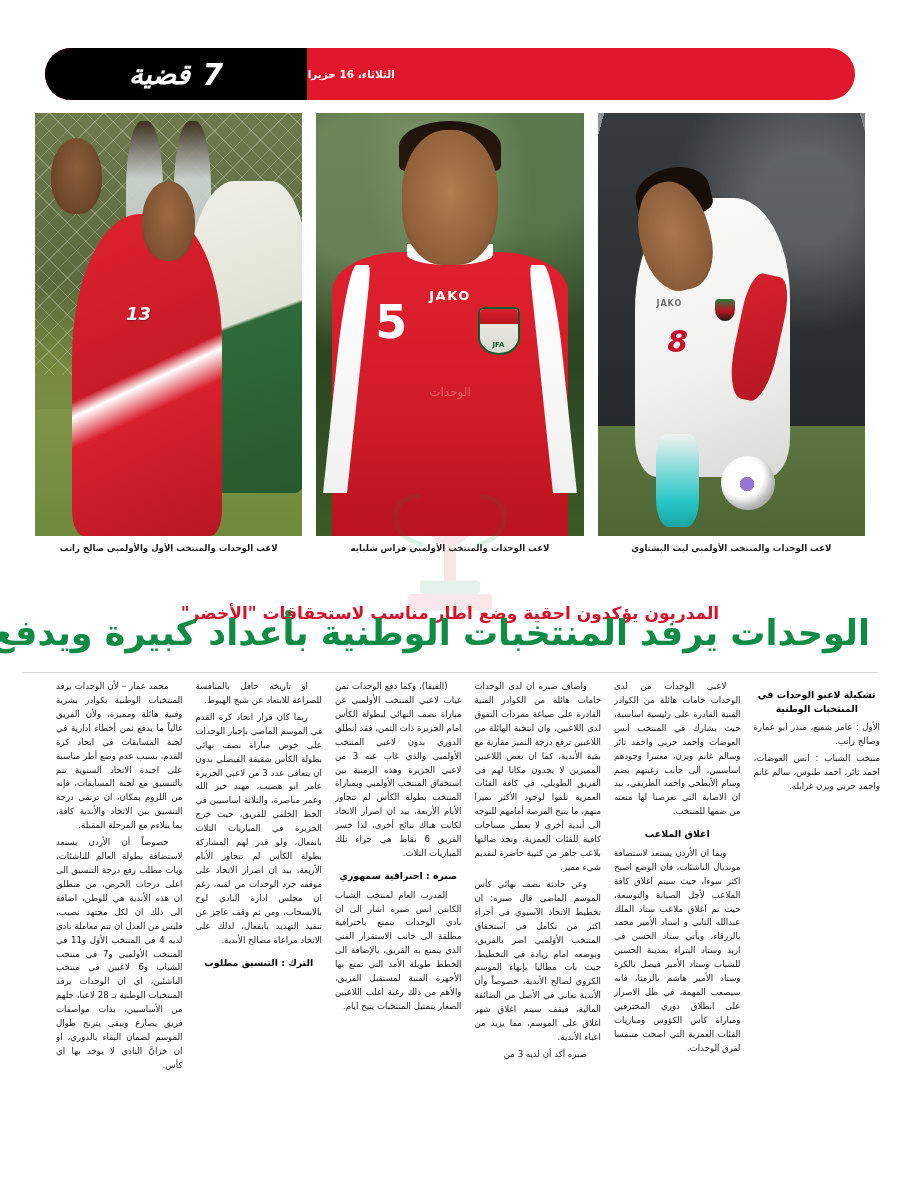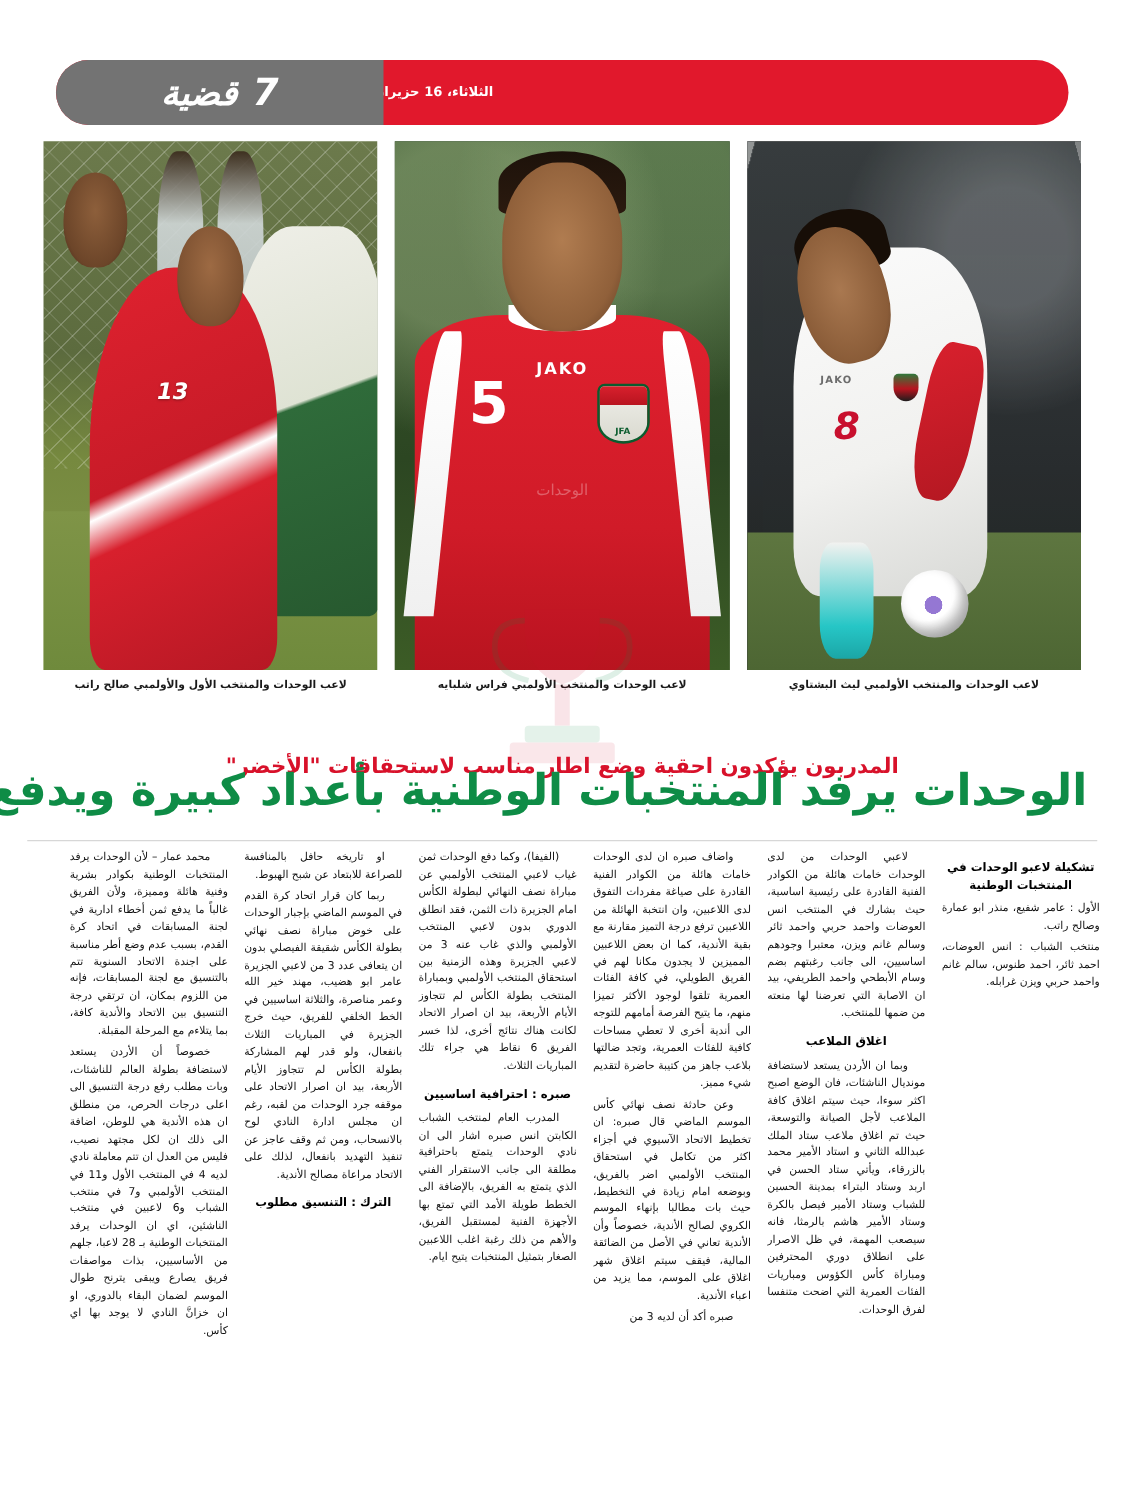--- a/index.html
+++ b/index.html
@@ -56,21 +56,21 @@
     color: #ffffff;
     white-space: nowrap;
     margin-right: 150px;
   }
   .issue-tag {
     position: absolute;
     top: 48px;
     left: 45px;
     width: 262px;
     height: 52px;
-    background: #737373;
+    background: #000000;
     border-radius: 26px 0 0 26px;
     display: flex;
     flex-direction: row-reverse;
     align-items: center;
     justify-content: center;
     gap: 12px;
   }
   .issue-label {
     font-size: 28px;
     font-weight: bold;
@@ -481,21 +481,21 @@
     </div>
 
     <div class="col">
       <p>او تاريخه حافل بالمنافسة للصراعة للابتعاد عن شبح الهبوط.</p>
       <p>ربما كان قرار اتحاد كرة القدم في الموسم الماضي بإجبار الوحدات على خوض مباراة نصف نهائي بطولة الكأس شقيقة الفيصلي بدون ان يتعافى عدد 3 من لاعبي الجزيرة عامر ابو هضيب، مهند خير الله وعمر مناصرة، والثلاثة اساسيين في الخط الخلفي للفريق، حيث خرج الجزيرة في المباريات الثلاث بانفعال، ولو قدر لهم المشاركة بطولة الكأس لم تتجاوز الأيام الأربعة، بيد ان اصرار الاتحاد على موقفه جرد الوحدات من لقبه، رغم ان مجلس ادارة النادي لوح بالانسحاب، ومن ثم وقف عاجز عن تنفيذ التهديد بانفعال، لذلك على الاتحاد مراعاة مصالح الأندية.</p>
       <div class="sub-head">الترك : التنسيق مطلوب</div>
     </div>
 
     <div class="col">
       <p>(الفيفا)، وكما دفع الوحدات ثمن غياب لاعبي المنتخب الأولمبي عن مباراة نصف النهائي لبطولة الكأس امام الجزيرة ذات الثمن، فقد انطلق الدوري بدون لاعبي المنتخب الأولمبي والذي غاب عنه 3 من لاعبي الجزيرة وهذه الزمنية بين استحقاق المنتخب الأولمبي وبمباراة المنتخب بطولة الكأس لم تتجاوز الأيام الأربعة، بيد ان اصرار الاتحاد لكانت هناك نتائج أخرى، لذا خسر الفريق 6 نقاط هي جراء تلك المباريات الثلاث.</p>
-      <div class="sub-head">صبره : احترافية اساسيين</div>
+      <div class="sub-head">صبره : احترافية سمهوري</div>
       <p>المدرب العام لمنتخب الشباب الكابتن انس صبره اشار الى ان نادي الوحدات يتمتع باحترافية مطلقة الى جانب الاستقرار الفني الذي يتمتع به الفريق، بالإضافة الى الخطط طويلة الأمد التي تمتع بها الأجهزة الفنية لمستقبل الفريق، والأهم من ذلك رغبة اغلب اللاعبين الصغار بتمثيل المنتخبات يتيح ايام.</p>
     </div>
 
     <div class="col">
       <p>واضاف صبره ان لدى الوحدات خامات هائلة من الكوادر الفنية القادرة على صياغة مفردات التفوق لدى اللاعبين، وان انتخبة الهائلة من اللاعبين ترفع درجة التميز مقارنة مع بقية الأندية، كما ان بعض اللاعبين المميزين لا يجدون مكانا لهم في الفريق الطويلي، في كافة الفئات العمرية تلقوا لوجود الأكثر تميزا منهم، ما يتيح الفرصة أمامهم للتوجه الى أندية أخرى لا تعطي مساحات كافية للفئات العمرية، وتجد ضالتها بلاعب جاهز من كتيبة حاضرة لتقديم شيء مميز.</p>
       <p>وعن حادثة نصف نهائي كأس الموسم الماضي قال صبره: ان تخطيط الاتحاد الآسيوي في أجزاء اكثر من تكامل في استحقاق المنتخب الأولمبي اضر بالفريق، وبوضعه امام زيادة في التخطيط، حيث بات مطالبا بإنهاء الموسم الكروي لصالح الأندية، خصوصاً وأن الأندية تعاني في الأصل من الضائقة المالية، فيقف سيتم اغلاق شهر اغلاق على الموسم، مما يزيد من اعباء الأندية.</p>
       <p>صبره أكد أن لديه 3 من</p>
     </div>
 
     <div class="col">

